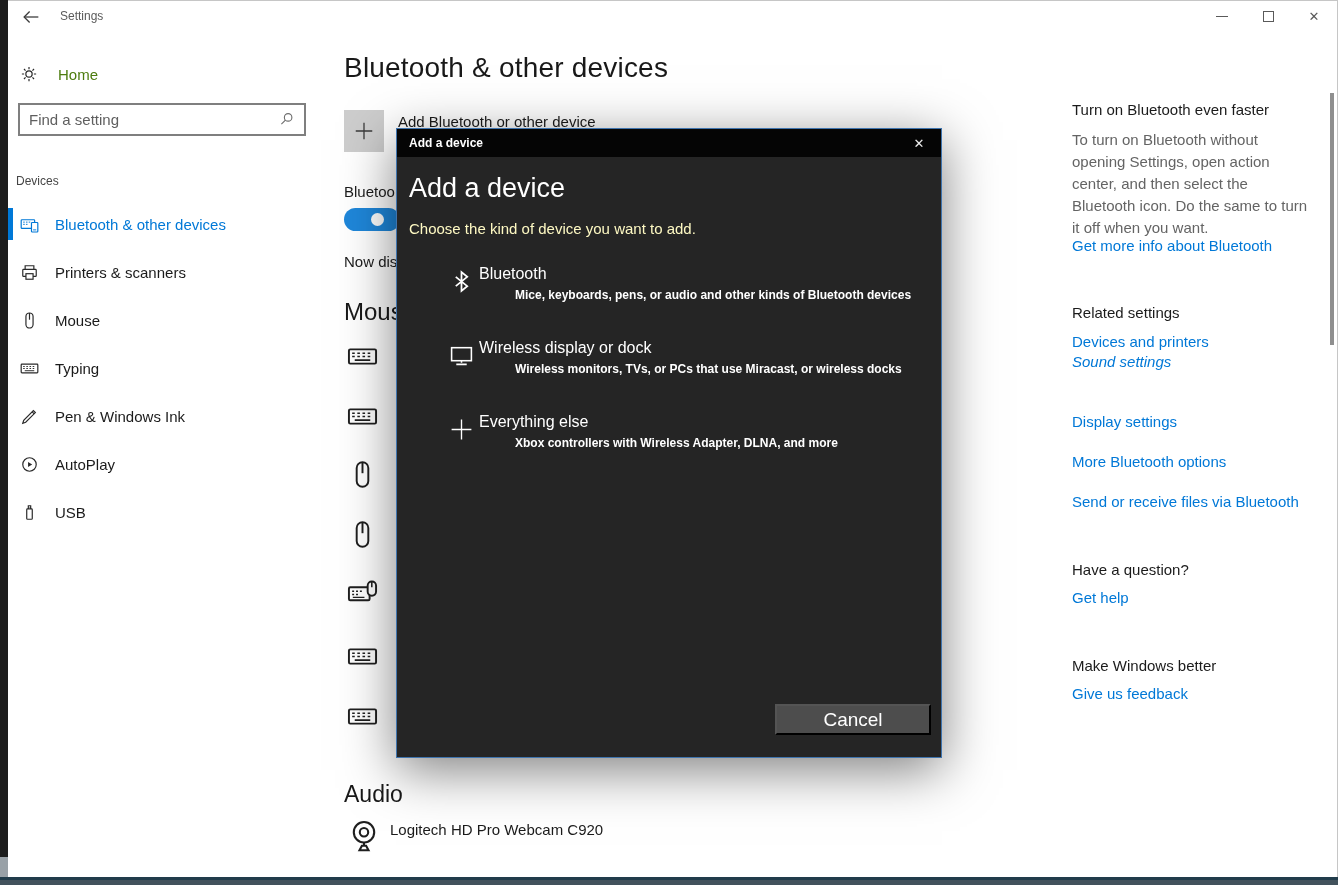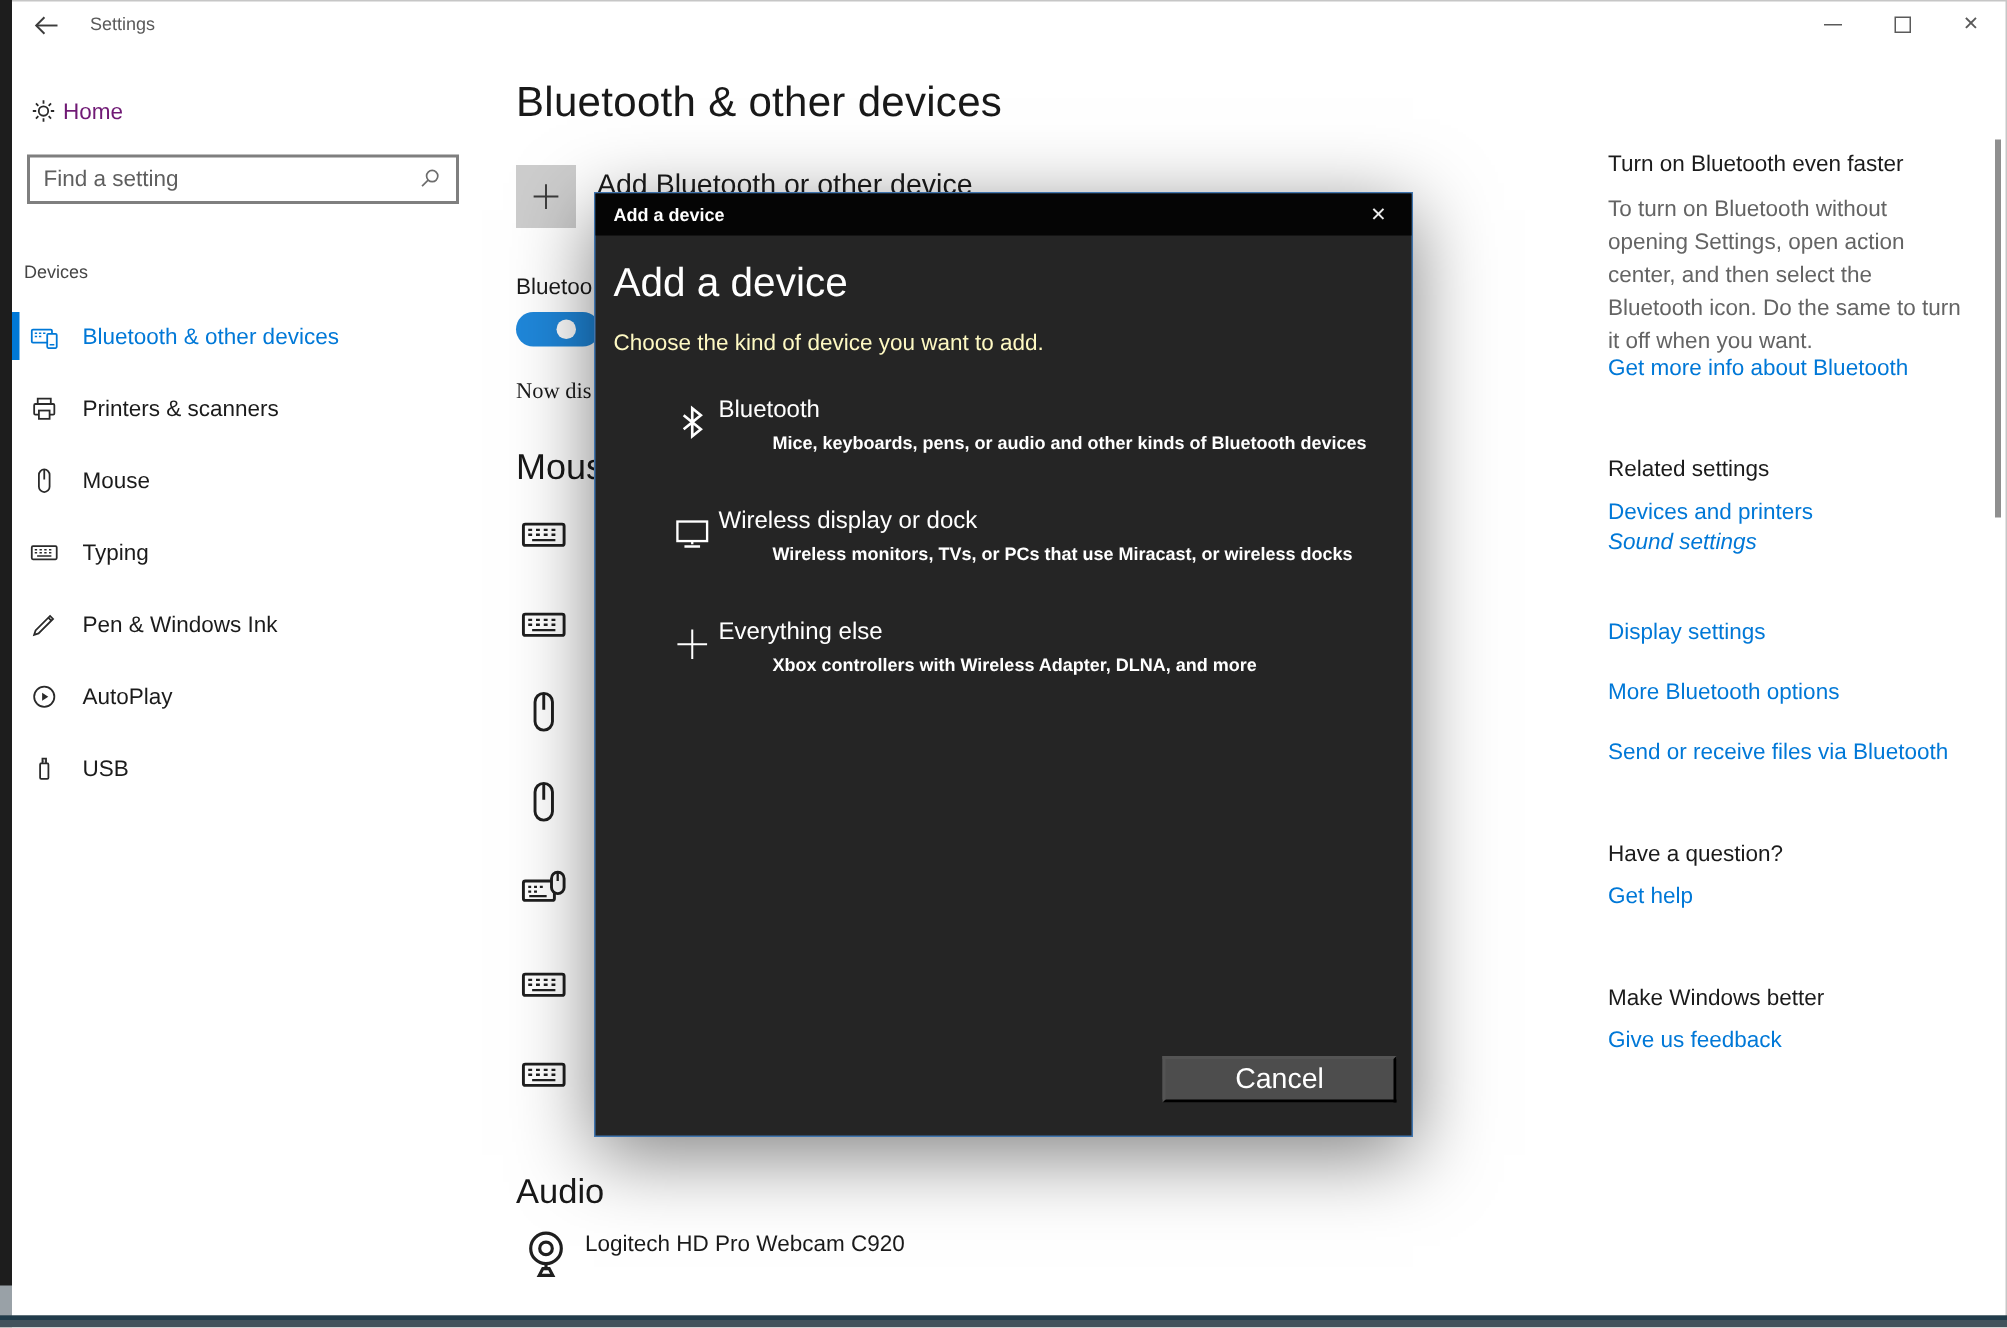--- a/index.html
+++ b/index.html
@@ -22,44 +22,44 @@
   .back-btn{ left:20px; top:6px; width:24px; height:24px; color:#3c3c3c; cursor:pointer; }
   .app-title{ left:60px; top:9px; font-size:12px; color:#5a5a5a; }
   .win-btn{ top:0; width:46px; height:32px; display:flex; align-items:center; justify-content:center; color:#5a5a5a; font-size:13px; }
   .win-min{ left:1199px; } .win-max{ left:1245px; } .win-close{ left:1291px; }
   .max-box{ width:11px; height:11px; border:1px solid #5a5a5a; }
   .min-bar{ width:12px; height:0; border-top:1px solid #5a5a5a; }
 
   
   .home-row{ left:8px; top:56px; width:330px; height:36px; display:flex; align-items:center; cursor:pointer; }
   .home-row .ic{ margin-left:12px; width:18px; height:18px; color:#2a2a2a; }
-  .home-row .lbl{ margin-left:4px; font-size:15px; color:#701a75; }
+  .home-row .lbl{ margin-left:20px; font-size:15px; color:#4d7c0f; }
   .search-box{ left:18px; top:103px; width:288px; height:33px; border:2px solid #7f7f7f; background:#fff; display:flex; align-items:center; }
   .search-box input{ flex:1; border:none; outline:none; font-size:15px; color:#1b1b1b; padding-left:9px;
     font-family:"Liberation Sans","DejaVu Sans",sans-serif; background:transparent; }
   .search-box input::placeholder{ color:#5f5f5f; opacity:1; }
   .search-box .mag{ width:18px; height:18px; margin-right:8px; color:#6d6d6d; }
   .section-label{ left:16px; top:174px; font-size:12px; color:#454545; }
   .nav{ left:8px; top:200px; width:330px; }
   .nav-item{ position:relative; height:48px; display:flex; align-items:center; cursor:pointer; }
   .nav-item .ic{ margin-left:12px; width:19px; height:19px; color:#2a2a2a; }
   .nav-item .lbl{ margin-left:16px; font-size:15px; color:#1b1b1b; white-space:nowrap; }
   .nav-item.selected .lbl, .nav-item.selected .ic{ color:var(--accent,#0078d7); }
   .nav-item .sel-bar{ display:none; }
   .nav-item.selected .sel-bar{ display:block; position:absolute; left:0; top:8px; width:5px; height:32px; background:var(--accent,#0078d7); }
 
   
   .page-title{ left:344px; top:52px; font-size:28px; font-weight:300; color:#191919; letter-spacing:.2px; }
   .add-device-btn{ left:344px; top:110px; width:40px; height:42px; background:var(--plus_button_bg,#cdcdcd);
     display:flex; align-items:center; justify-content:center; color:#3a3a3a; cursor:pointer; }
-  .add-device-label{ left:398px; top:113px; font-size:19px; color:#1b1b1b; }
+  .add-device-label{ left:398px; top:113px; font-size:15px; color:#1b1b1b; }
   .frag-bluetooth{ left:344px; top:183px; font-size:15px; white-space:nowrap; }
   .toggle{ left:344px; top:208px; width:56px; height:23px; border-radius:12px; background:var(--toggle_on,#1f87da); cursor:pointer; }
   .toggle .knob{ position:absolute; left:27px; top:5px; width:13px; height:13px; border-radius:50%; background:#fff; }
-  .frag-discover{ left:344px; top:253px; font-size:15px; white-space:nowrap;font-family:Liberation Serif, serif; }
+  .frag-discover{ left:344px; top:253px; font-size:15px; white-space:nowrap; }
   .frag-mouse-heading{ left:344px; top:298px; font-size:24px; font-weight:300; color:#191919; white-space:nowrap; }
   .dev-ic{ left:347px; width:31px; height:31px; color:#1f1f1f; }
   .audio-heading{ left:344px; top:781px; font-size:23px; font-weight:300; color:#191919; }
   .webcam-ic{ left:346px; top:816px; width:36px; height:40px; color:#1f1f1f; }
   .webcam-label{ left:390px; top:821px; font-size:15px; }
   .r-head{ position:absolute; font-size:15px; color:#1b1b1b; }
   .r-body{ position:absolute; font-size:15px; color:#646464; line-height:22px; width:242px; }
   .r-link{ position:absolute; font-size:15px; color:var(--link,#0078d7); cursor:pointer; white-space:nowrap; }
 
   .scroll-thumb{ left:1330px; top:93px; width:4px; height:252px; background:#8f8f8f; cursor:pointer; }

